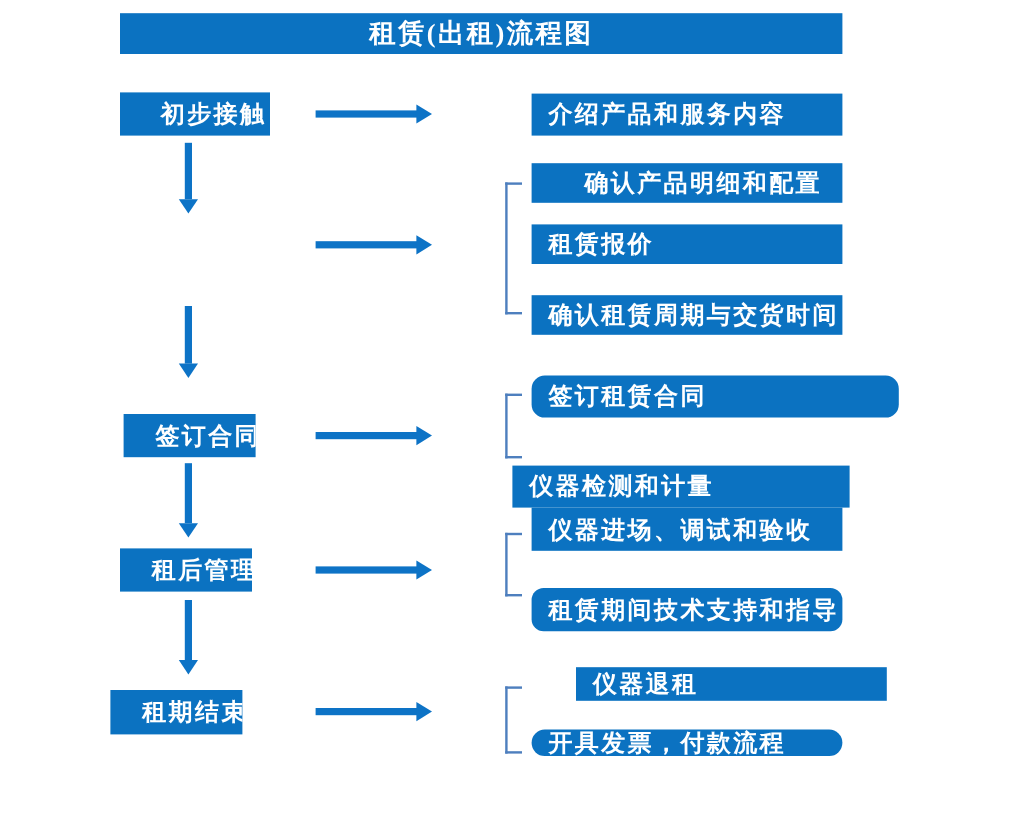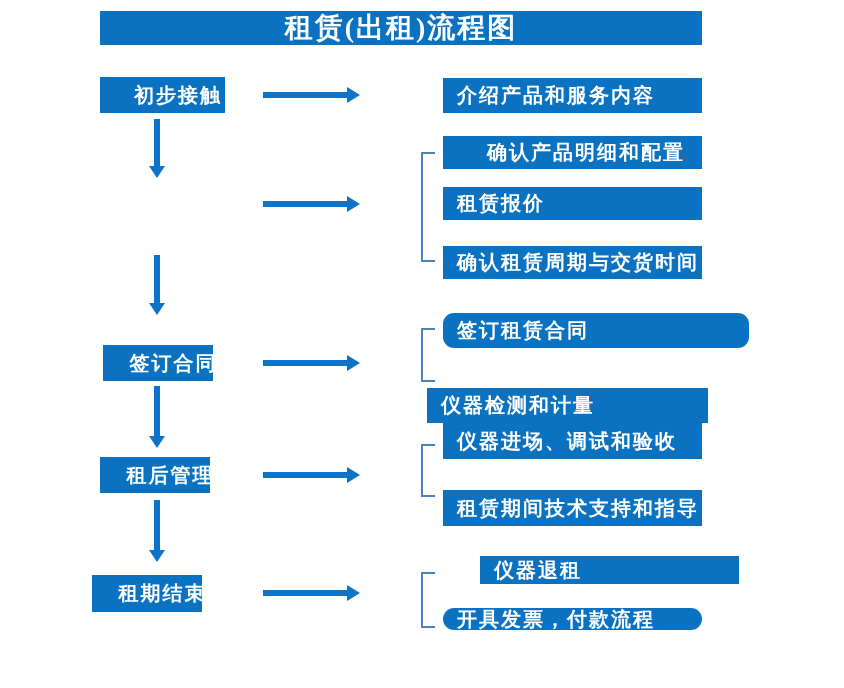--- a/index.html
+++ b/index.html
@@ -22,41 +22,41 @@
     font-size: 20px;
     letter-spacing: 2px;
     display: flex;
     align-items: center;
     white-space: nowrap;
     overflow: hidden;
   }
   .titlebar {
     left: 100px; top: 11px; width: 602px; height: 34px;
     justify-content: center;
-    font-size: 28px;
+    font-size: 22px;
   }
   .stepbox { justify-content: center; padding-left: 31px; }
   .detailbox { justify-content: flex-start; padding-left: 14px; }
 
   
   .L1 { left: 100px; top: 77px;  width: 125px; height: 36px; }
   .L2 { left: 100px; top: 187px; width: 125px; height: 36px; }
   .L3 { left: 103px; top: 345px; width: 110px; height: 36px; }
   .L4 { left: 100px; top: 457px; width: 110px; height: 36px; }
   .L5 { left: 92px; top: 575px; width: 110px; height: 37px; }
 
   
   .R0  { left: 443px; top: 78px;  width: 259px; height: 35px; }
   .R1  { left: 443px; top: 136px; width: 259px; height: 33px; padding-left: 44px; }
   .R2  { left: 443px; top: 187px; width: 259px; height: 33px; }
   .R3  { left: 443px; top: 246px; width: 259px; height: 33px; }
   .R4  { left: 443px; top: 313px; width: 306px; height: 35px; border-radius: 11px; }
   .R5  { left: 427px; top: 364px; width: 281px; height: 35px; margin-top: 24px; }
   .R6  { left: 443px; top: 423px; width: 259px; height: 36px; }
-  .R7  { left: 443px; top: 490px; width: 259px; height: 36px; }
+  .R7  { left: 443px; top: 490px; width: 259px; height: 36px; border-radius: 10px; }
   .R8  { left: 443px; top: 556px; width: 259px; height: 28px; margin-left: 37px; }
   .R9  { left: 443px; top: 608px; width: 259px; height: 22px; border-radius: 11px; }
 
   
   .harrow { position: absolute; left: 263px; width: 97px; height: 16px; }
   .harrow .shaft {
     position: absolute; left: 0; top: 5px; width: 85px; height: 6px;
     background: #0d73c6;
   }
   .harrow .head {

